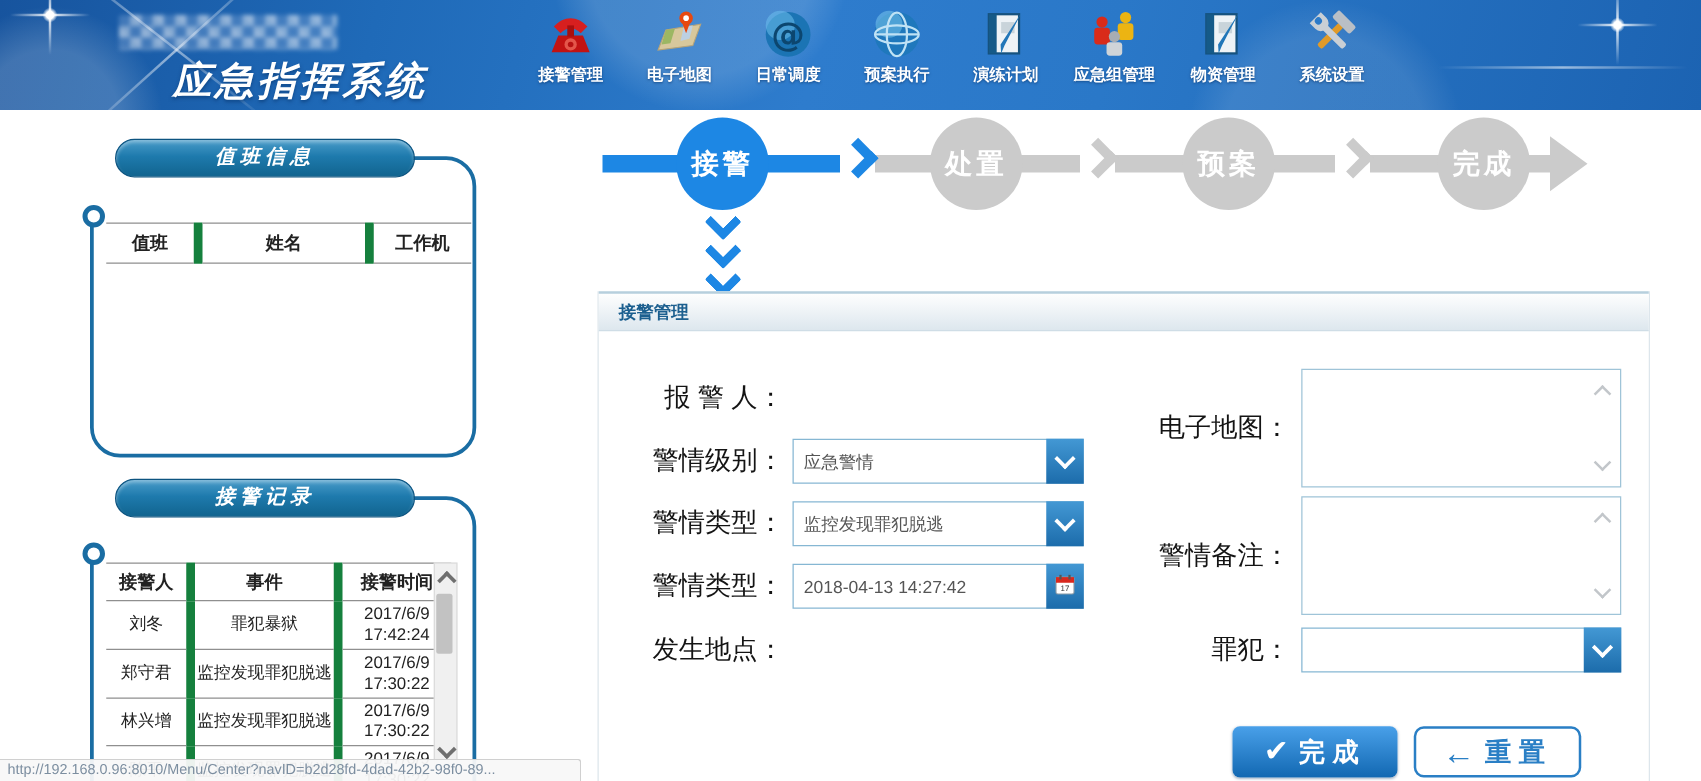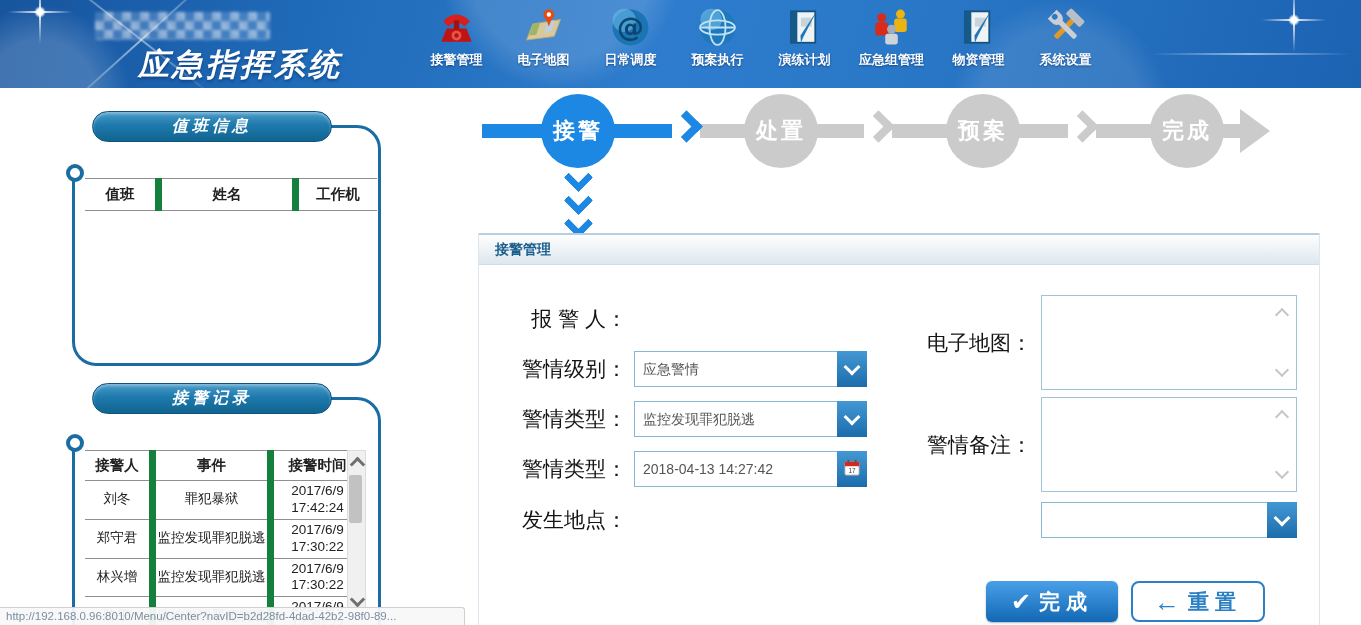--- a/index.html
+++ b/index.html
@@ -333,20 +333,21 @@
   </div>
 
   <div class="flabel lcol" style="top:269px;">发生地点：</div>
 
   <div class="flabel rlabel" style="top:62px;height:95px;line-height:95px;">电子地图：</div>
   <div class="ta" style="top:62px;"></div>
 
   <div class="flabel rlabel" style="top:164px;height:95px;line-height:95px;">警情备注：</div>
   <div class="ta" style="top:164px;"></div>
 
+  <div class="flabel rlabel" style="top:269px;height:36px;line-height:36px;">罪犯：</div>
   <div class="field criminal" style="top:269px;">
     <span class="val"></span>
     <span class="dd-btn"></span>
   </div>
 
   <button class="btn-finish">
     <span class="check">✔</span>
     <span>完成</span>
   </button>
   <button class="btn-reset">

